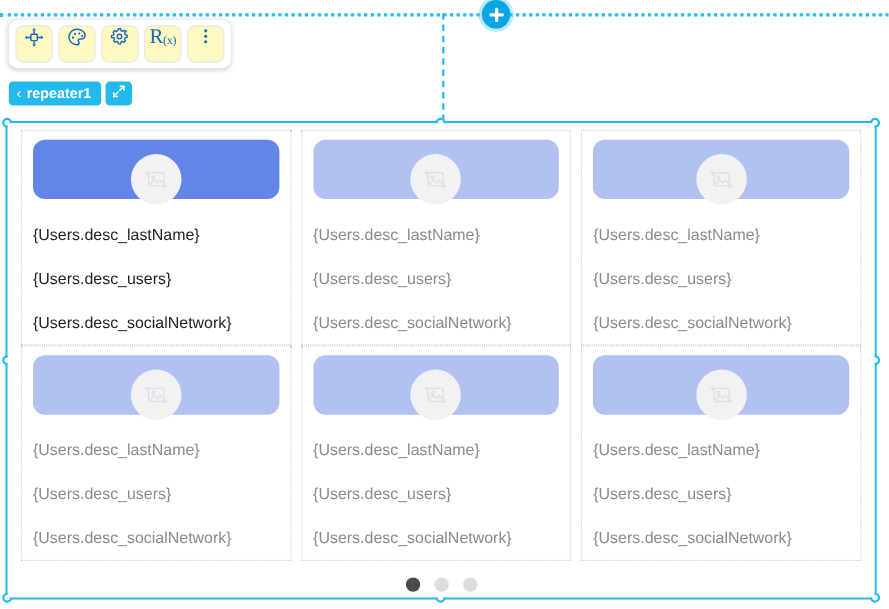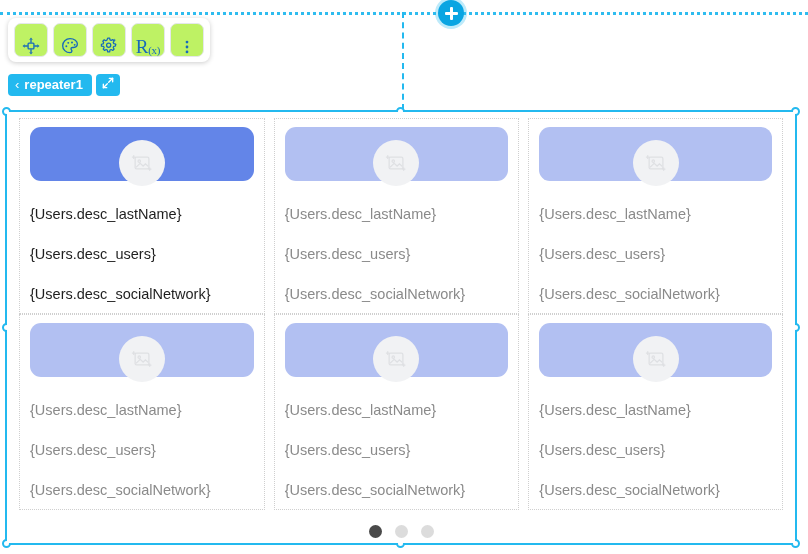--- a/index.html
+++ b/index.html
@@ -79,23 +79,23 @@
     background: #ffffff;
     border-radius: 8px;
     box-shadow: 0 1px 5px rgba(0,0,0,.20);
     z-index: 30;
   }
   .tool-btn {
     width: 34px;
     height: 34px;
     border: 1px solid #e4e7eb;
     border-radius: 7px;
-    background: #bef264;
-    display: flex;
-    align-items: flex-end;
+    background: #fef9c3;
+    display: flex;
+    align-items: flex-start;
     justify-content: center;
     cursor: pointer;
     box-sizing: border-box;
   }
   .tool-btn svg { display: block; }
   .rx-glyph {
     font-family: "Liberation Serif", serif;
     color: #1669bb;
     font-size: 19px;
     line-height: 1;

